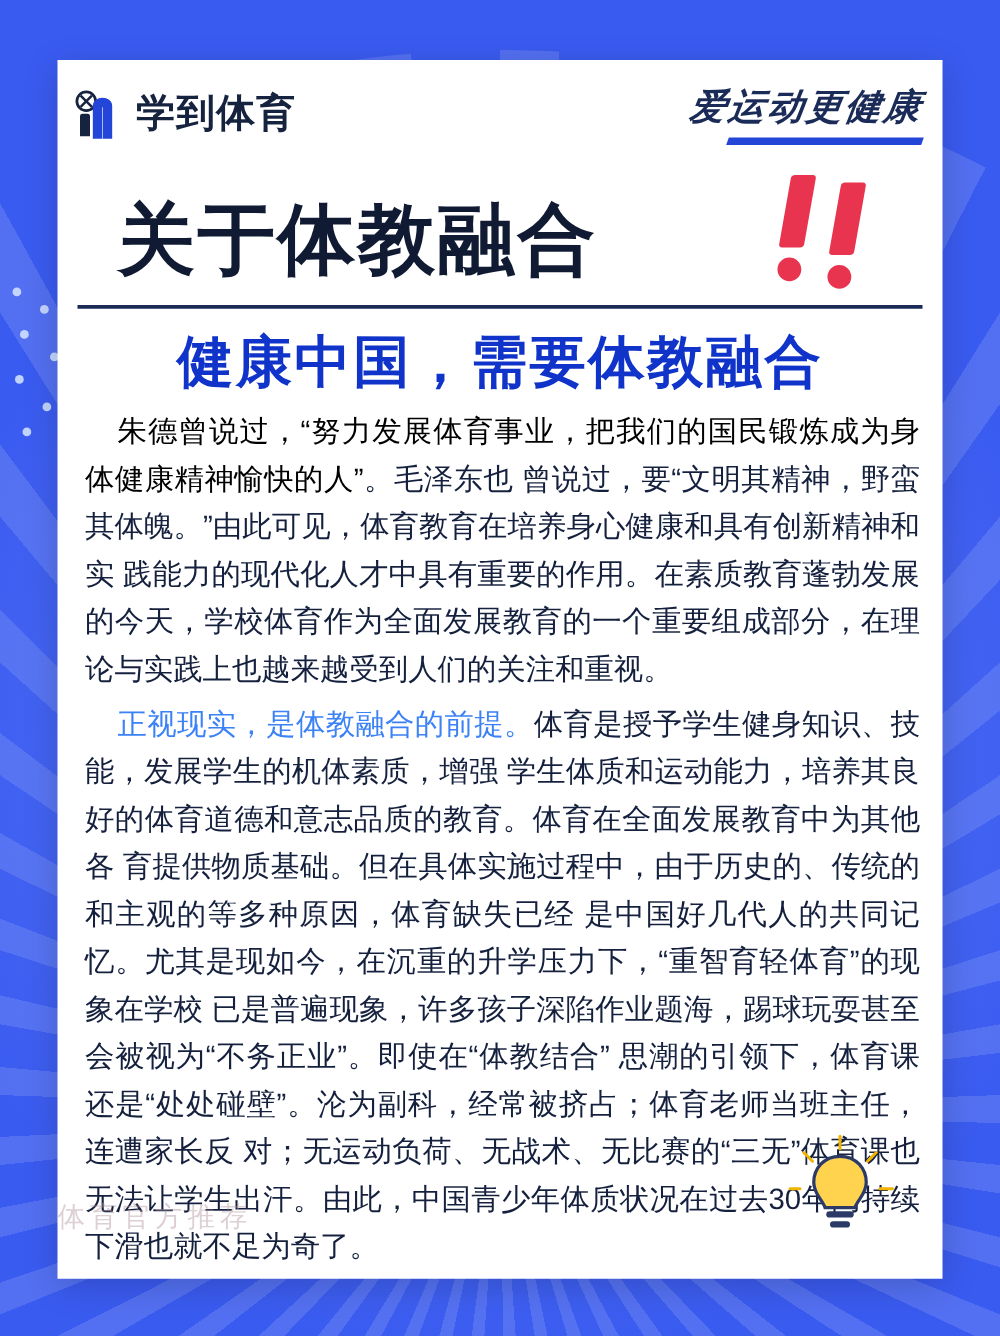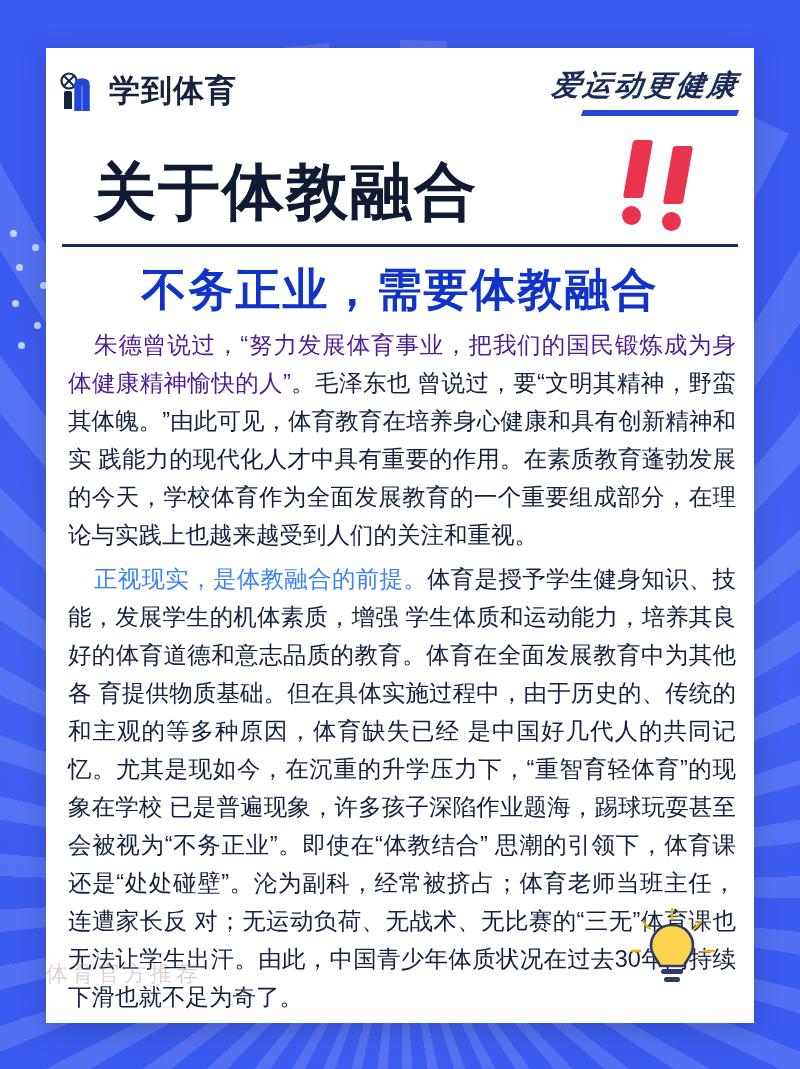--- a/index.html
+++ b/index.html
@@ -193,21 +193,21 @@
     top: 278px;
     width: 668px;
     font-size: 23.5px;
     line-height: 38px;
     color: #14203d;
     font-family: "Liberation Sans", sans-serif;
     text-align: justify;
   }
   .para { margin: 0 0 6px 0; }
   .para.indent { text-indent: 26px; }
-  .hl { color: #4c1d95; }
+  .hl { color: #000000; }
   .hl2 { color: #3b82f6; }
   
   .watermark {
     position: absolute;
     left: 0;
     bottom: 34px;
     width: 708px;
     font-size: 22px;
     color: rgba(180,150,160,0.45);
     letter-spacing: 4px;
@@ -263,21 +263,21 @@
       <div class="excl">
         <span class="b1"></span>
           <span class="d1"></span>
         <span class="b2"></span>
           <span class="d2"></span>
       </div>
     </div>
 
     <div class="divider"></div>
 
-    <div class="subtitle">不务正业，需要体教融合</div>
+    <div class="subtitle">健康中国，需要体教融合</div>
 
     <div class="body-text">
       <p class="para indent">
         <span class="hl">朱德曾说过，“努力发展体育事业，把我们的国民锻炼成为身体健康精神愉快的人”</span><span>。毛泽东也 曾说过，要“文明其精神，野蛮其体魄。”由此可见，体育教育在培养身心健康和具有创新精神和实 践能力的现代化人才中具有重要的作用。在素质教育蓬勃发展的今天，学校体育作为全面发展教育的一个重要组成部分，在理论与实践上也越来越受到人们的关注和重视。</span>
       </p>
       <p class="para indent">
         <span class="hl2">正视现实，是体教融合的前提。</span><span>体育是授予学生健身知识、技能，发展学生的机体素质，增强 学生体质和运动能力，培养其良好的体育道德和意志品质的教育。体育在全面发展教育中为其他各 育提供物质基础。但在具体实施过程中，由于历史的、传统的和主观的等多种原因，体育缺失已经  是中国好几代人的共同记忆。尤其是现如今，在沉重的升学压力下，“重智育轻体育”的现象在学校 已是普遍现象，许多孩子深陷作业题海，踢球玩耍甚至会被视为“不务正业”。即使在“体教结合” 思潮的引领下，体育课还是“处处碰壁”。沦为副科，经常被挤占；体育老师当班主任，连遭家长反 对；无运动负荷、无战术、无比赛的“三无”体育课也无法让学生出汗。由此，中国青少年体质状况在过去30年间持续下滑也就不足为奇了。</span>
       </p>
     </div>
 

